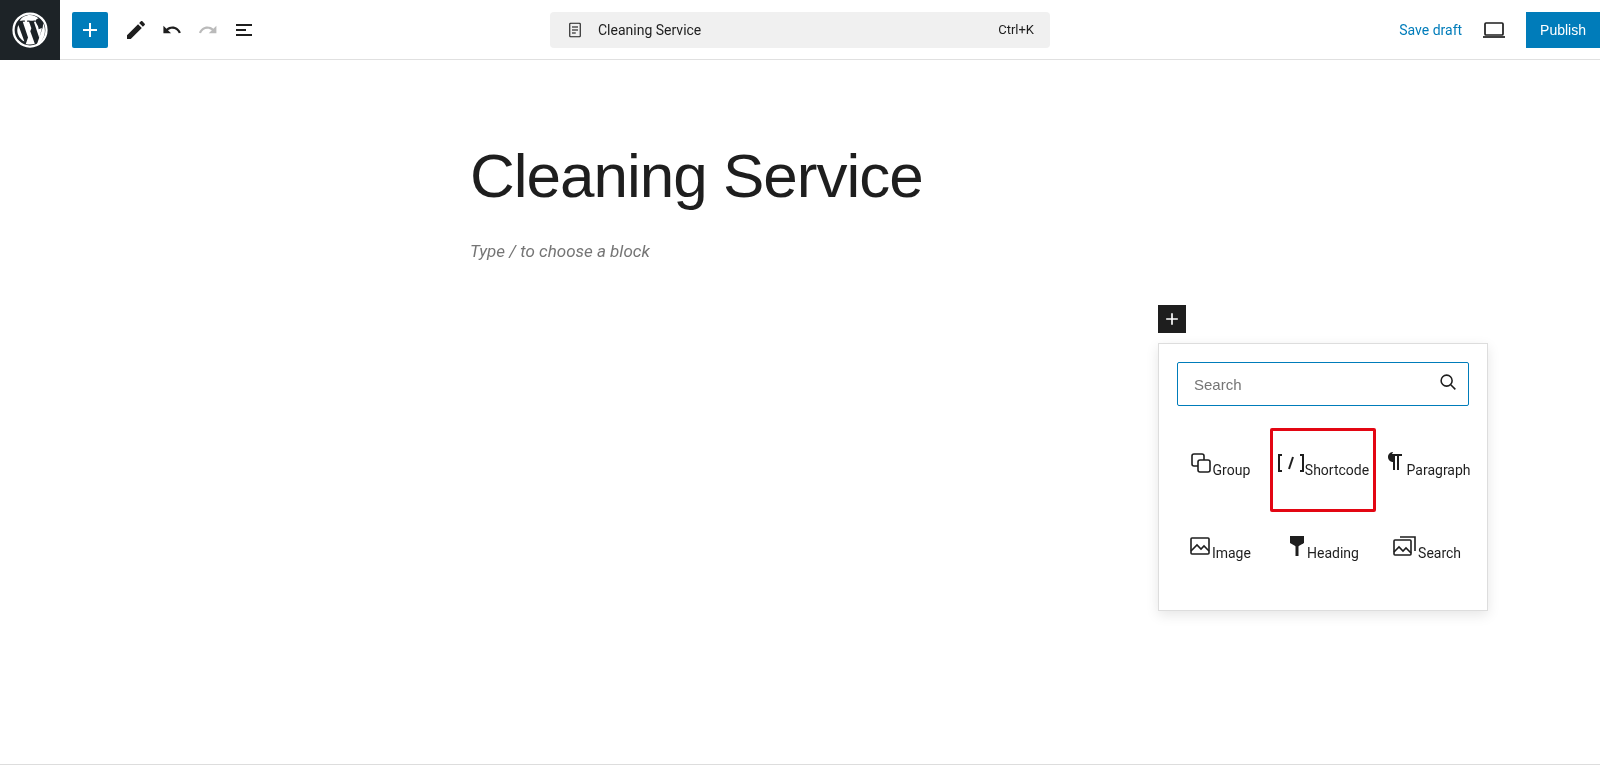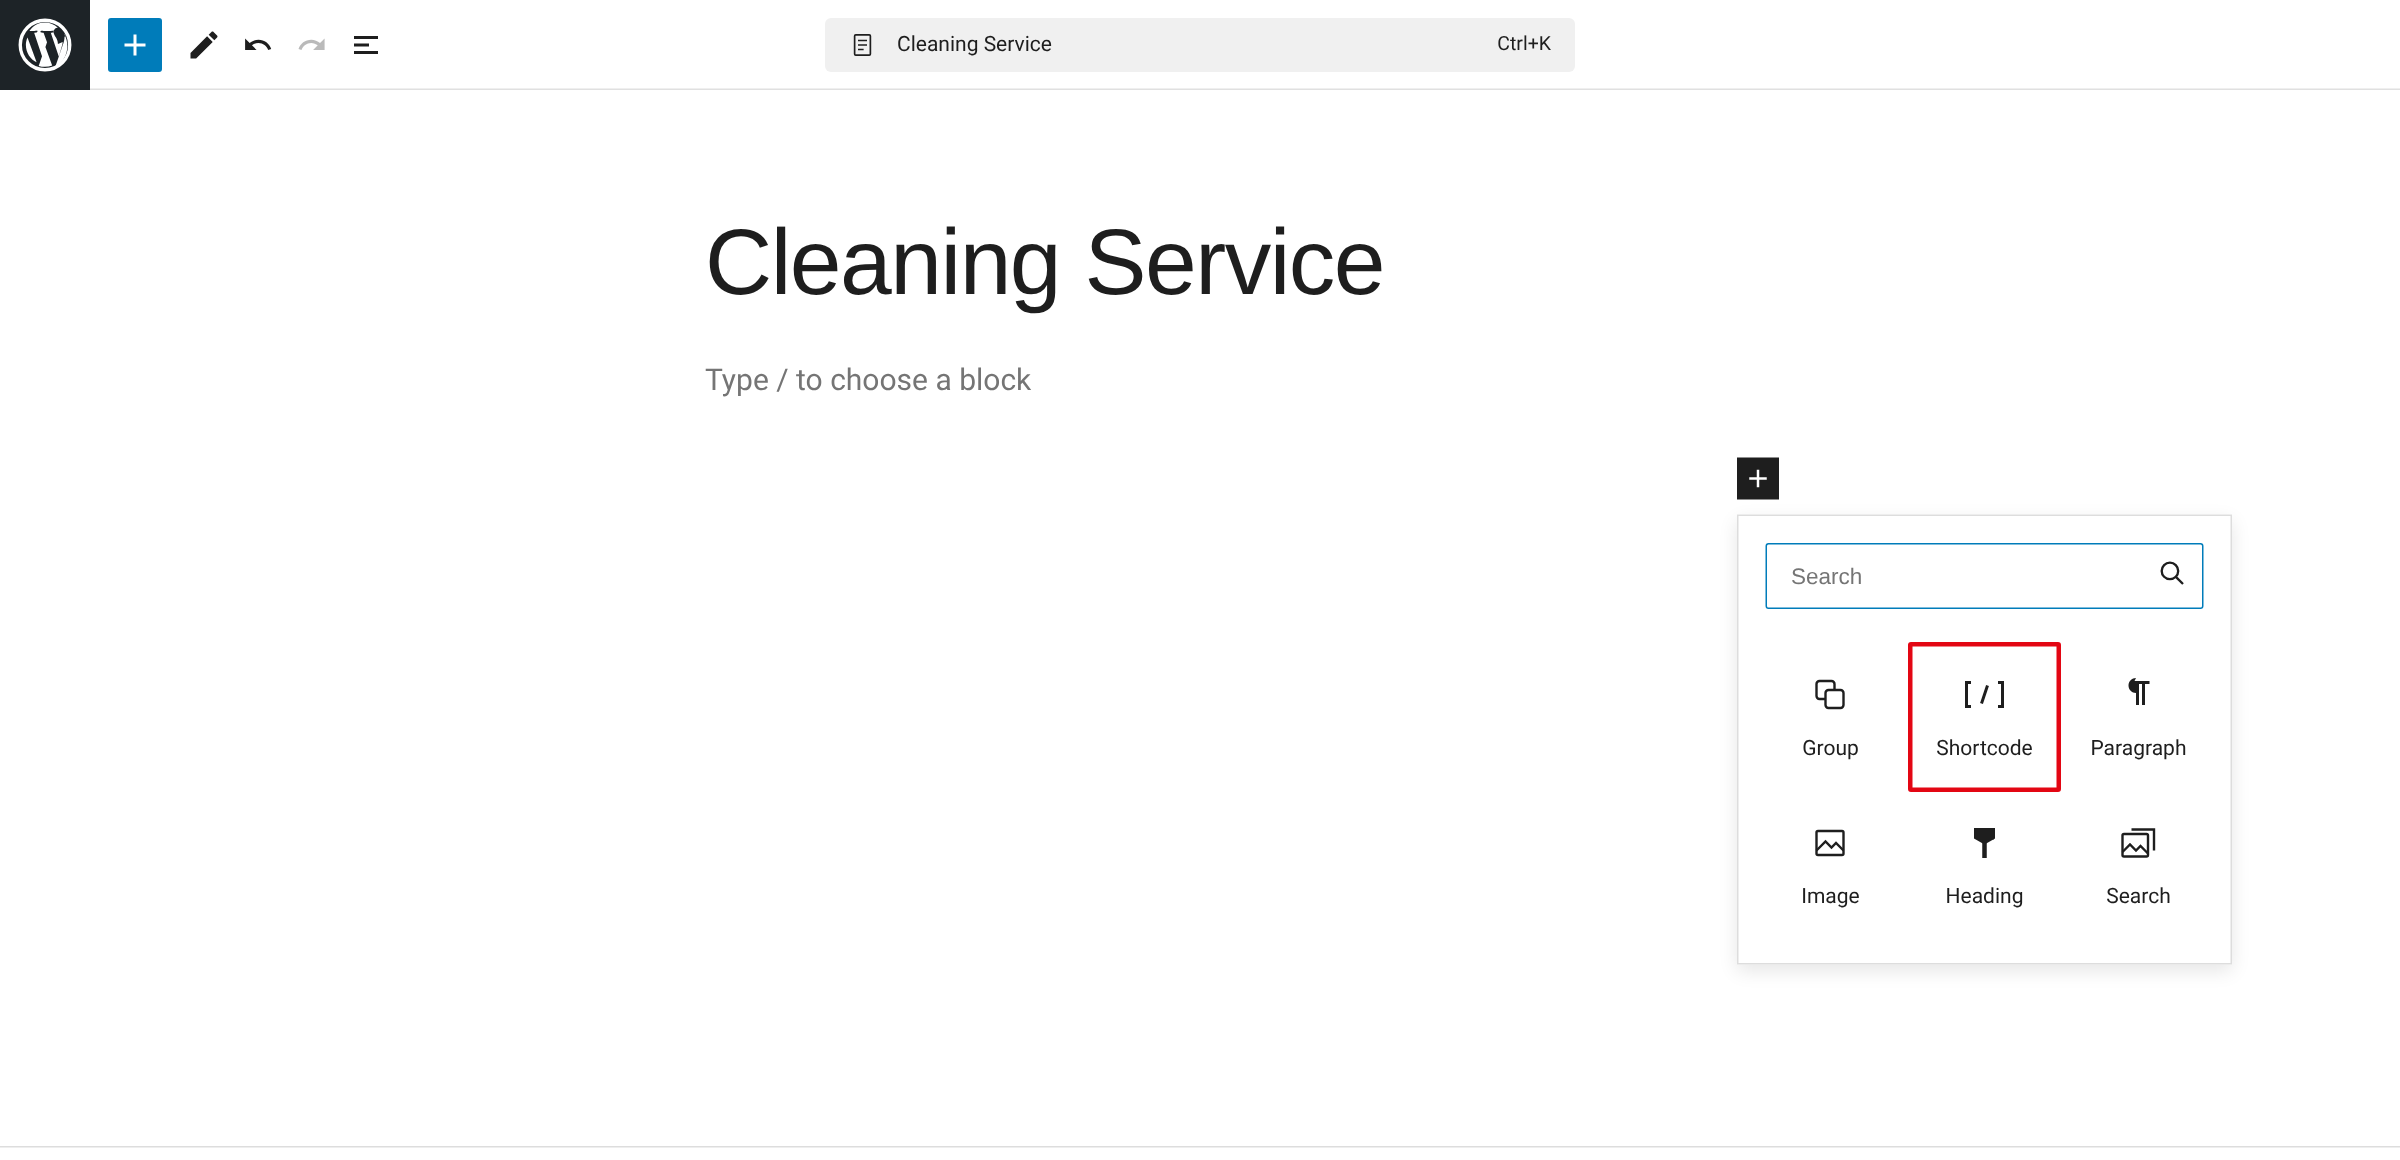--- a/index.html
+++ b/index.html
@@ -22,32 +22,32 @@
     .doc-title { font-size: 14px; color: #1e1e1e; }
     .doc-shortcut { font-size: 13px; color: #1e1e1e; margin-left: 12px; }
 
     .top-bar-right { position: absolute; right: 0; display: flex; align-items: center; gap: 14px; padding-right: 0; }
     .save-draft { color: #007cba; font-size: 14px; text-decoration: none; cursor: pointer; }
     .view-btn { width: 36px; height: 36px; display: flex; align-items: center; justify-content: center; border: none; background: none; cursor: pointer; }
     .publish-btn { background: #007cba; color: #fff; border: none; height: 36px; padding: 0 14px; font-size: 14px; cursor: pointer; }
 
     .editor-area { padding-top: 60px; position: relative; }
     .page-title { font-size: 62px; font-weight: 400; color: #1e1e1e; margin-left: 470px; margin-top: 20px; font-family: "Segoe UI Light", "Segoe UI", sans-serif; letter-spacing: -1px; }
-    .block-placeholder { font-size: 20px; color: #757575; margin-left: 470px; margin-top: 30px; }
+    .block-placeholder { font-size: 17px; color: #757575; margin-left: 470px; margin-top: 30px; font-style: italic; }
 
     .inline-add { position: absolute; top: 245px; left: 1158px; width: 28px; height: 28px; background: #1e1e1e; color: #fff; display: flex; align-items: center; justify-content: center; cursor: pointer; }
 
     .inserter-popup { position: absolute; top: 283px; left: 1158px; width: 330px; background: #fff; border: 1px solid #ddd; box-shadow: 0 4px 12px rgba(0,0,0,0.1); }
     .inserter-search { margin: 18px 18px 16px 18px; position: relative; }
     .inserter-search input { width: 100%; height: 44px; border: 1.5px solid #007cba; border-radius: 2px; padding: 0 40px 0 16px; font-size: 15px; outline: none; }
     .inserter-search input::placeholder { color: #757575; }
     .search-icon-wrap { position: absolute; right: 10px; top: 50%; transform: translateY(-50%); }
 
     .block-grid { display: grid; grid-template-columns: repeat(3, 1fr); padding: 6px 10px 16px 10px; gap: 0; }
-    .block-item { display: flex; flex-direction: column; align-items: center; justify-content: center; padding: 18px 4px; cursor: pointer; border: 2px solid transparent; border-radius: 2px; }
+    .block-item { display: flex; flex-direction: row; align-items: center; justify-content: center; padding: 18px 4px; cursor: pointer; border: 2px solid transparent; border-radius: 2px; }
     .block-item.highlighted { border: 3px solid #e30613; }
     .block-icon { height: 28px; display: flex; align-items: center; justify-content: center; margin-bottom: 14px; }
     .block-label { font-size: 14px; color: #1e1e1e; }
 
     .browse-all { background: #1e1e1e; color: #fff; text-align: center; padding: 16px; font-size: 15px; cursor: pointer; }
 
     .bottom-line { position: absolute; bottom: 8px; left: 0; right: 0; height: 1px; background: #ddd; }
   </style>
 </head>
 <body>
@@ -94,20 +94,30 @@
           <rect x="5" y="3" width="14" height="18" rx="1" fill="none" stroke="#1e1e1e" stroke-width="1.5"></rect>
           <line x1="8" y1="8" x2="16" y2="8" stroke="#1e1e1e" stroke-width="1.5"></line>
           <line x1="8" y1="12" x2="16" y2="12" stroke="#1e1e1e" stroke-width="1.5"></line>
           <line x1="8" y1="16" x2="13" y2="16" stroke="#1e1e1e" stroke-width="1.5"></line>
         </svg>
       <span class="doc-title">Cleaning Service</span>
     </div>
     <span class="doc-shortcut">Ctrl+K</span>
   </div>
 
+  <div class="top-bar-right">
+    <a class="save-draft">Save draft</a>
+    <button class="view-btn">
+      <svg width="24" height="24" viewBox="0 0 24 24">
+          <rect x="3" y="5" width="18" height="12" rx="1" fill="none" stroke="#1e1e1e" stroke-width="1.7"></rect>
+          <line x1="1" y1="19" x2="23" y2="19" stroke="#1e1e1e" stroke-width="1.7"></line>
+        </svg>
+    </button>
+    <button class="publish-btn">Publish</button>
+  </div>
 </div>
 
 <div class="editor-area">
   <h1 class="page-title">Cleaning Service</h1>
   <div class="block-placeholder">Type / to choose a block</div>
 
   <div class="inline-add">
     <svg width="20" height="20" viewBox="0 0 24 24">
         <path fill="#fff" d="M11 5h2v6h6v2h-6v6h-2v-6H5v-2h6z"></path>
       </svg>

